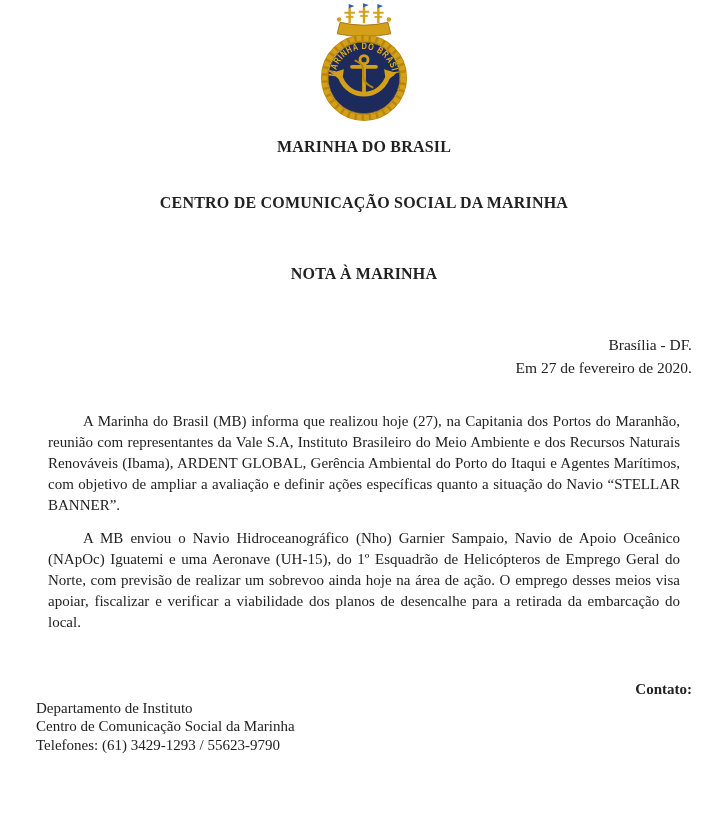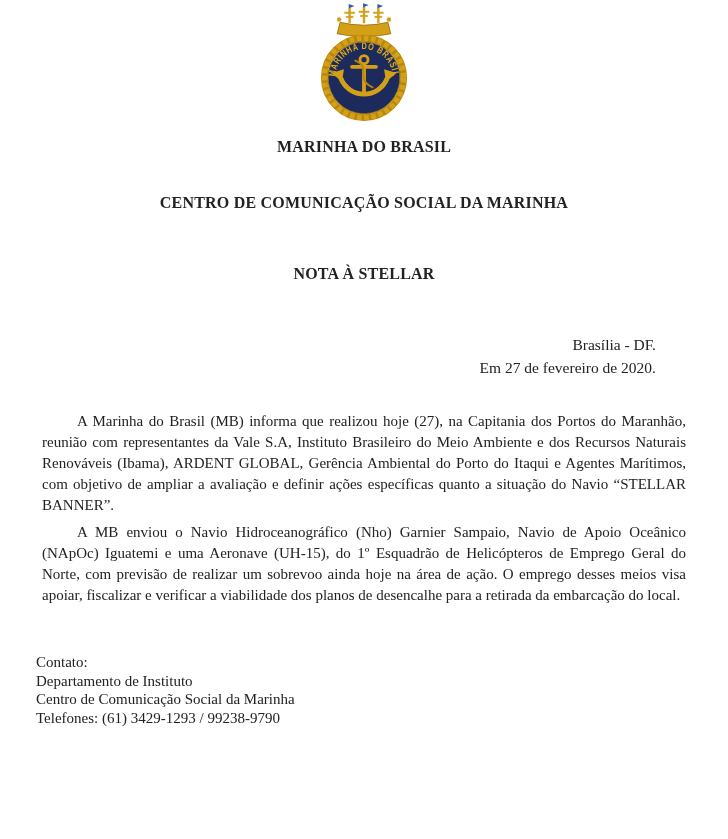--- a/index.html
+++ b/index.html
@@ -23,43 +23,43 @@
     font-weight: bold;
     font-size: 16px;
     margin: 0;
     letter-spacing: 0.2px;
   }
   .h-org  { margin-top: 16px; }
   .h-dept { margin-top: 38px; }
   .h-doc  { margin-top: 53px; }
   .dateline {
     margin-top: 50px;
-    padding-right: 72px;
+    padding-right: 36px;
     text-align: right;
     font-size: 15.5px;
     line-height: 23px;
   }
   .body-text {
     margin-top: 32px;
     padding: 0 36px;
     font-size: 15px;
     line-height: 21px;
     text-align: justify;
   }
   .body-text p {
-    margin: 6px;
+    margin: 12px;
     text-indent: 35px;
   }
   .contact {
     margin-top: 47px;
     padding: 0 36px;
     font-size: 15px;
     line-height: 18.5px;
   }
-  .contact-label { font-weight: normal; }
+  .contact-label { font-weight: bold; text-align: right; }
   .emblem svg { display: inline-block; }
 </style>
 </head>
 <body>
 
 <div class="page">
 
   <div class="emblem">
     <svg width="134" height="119" viewBox="0 0 140 124">
       <defs>
@@ -107,32 +107,32 @@
         <path d="M93 82 L104 73 L91 69 Z" fill="#d4a017"></path>
         <path d="M61 60 C 79 68, 59 78, 79 88" fill="none" stroke="#b8860b" stroke-width="2" stroke-linecap="round"></path>
       </g>
     </svg>
   </div>
 
   <h1 class="h-org">MARINHA DO BRASIL</h1>
 
   <h2 class="h-dept">CENTRO DE COMUNICAÇÃO SOCIAL DA MARINHA</h2>
 
-  <h3 class="h-doc">NOTA À STELLAR</h3>
+  <h3 class="h-doc">NOTA À MARINHA</h3>
 
   <div class="dateline">
     <div>Brasília - DF.</div>
     <div>Em 27 de fevereiro de 2020.</div>
   </div>
 
   <div class="body-text">
     <p>A Marinha do Brasil (MB) informa que realizou hoje (27), na Capitania dos Portos do Maranhão, reunião com representantes da Vale S.A, Instituto Brasileiro do Meio Ambiente e dos Recursos Naturais Renováveis (Ibama), ARDENT GLOBAL, Gerência Ambiental do Porto do Itaqui e Agentes Marítimos, com objetivo de ampliar a avaliação e definir ações específicas quanto a situação do Navio “STELLAR BANNER”.</p>
     <p>A MB enviou o Navio Hidroceanográfico (Nho) Garnier Sampaio, Navio de Apoio Oceânico (NApOc) Iguatemi e uma Aeronave (UH-15), do 1º Esquadrão de Helicópteros de Emprego Geral do Norte, com previsão de realizar um sobrevoo ainda hoje na área de ação. O emprego desses meios visa apoiar, fiscalizar e verificar a viabilidade dos planos de desencalhe para a retirada da embarcação do local.</p>
   </div>
 
   <div class="contact">
     <div class="contact-label">Contato:</div>
     <div>Departamento de Instituto</div>
     <div>Centro de Comunicação Social da Marinha</div>
-    <div>Telefones: (61) 3429-1293 / 99238-9790</div>
+    <div>Telefones: (61) 3429-1293 / 55623-9790</div>
   </div>
 
 </div>
 
 </body></html>

